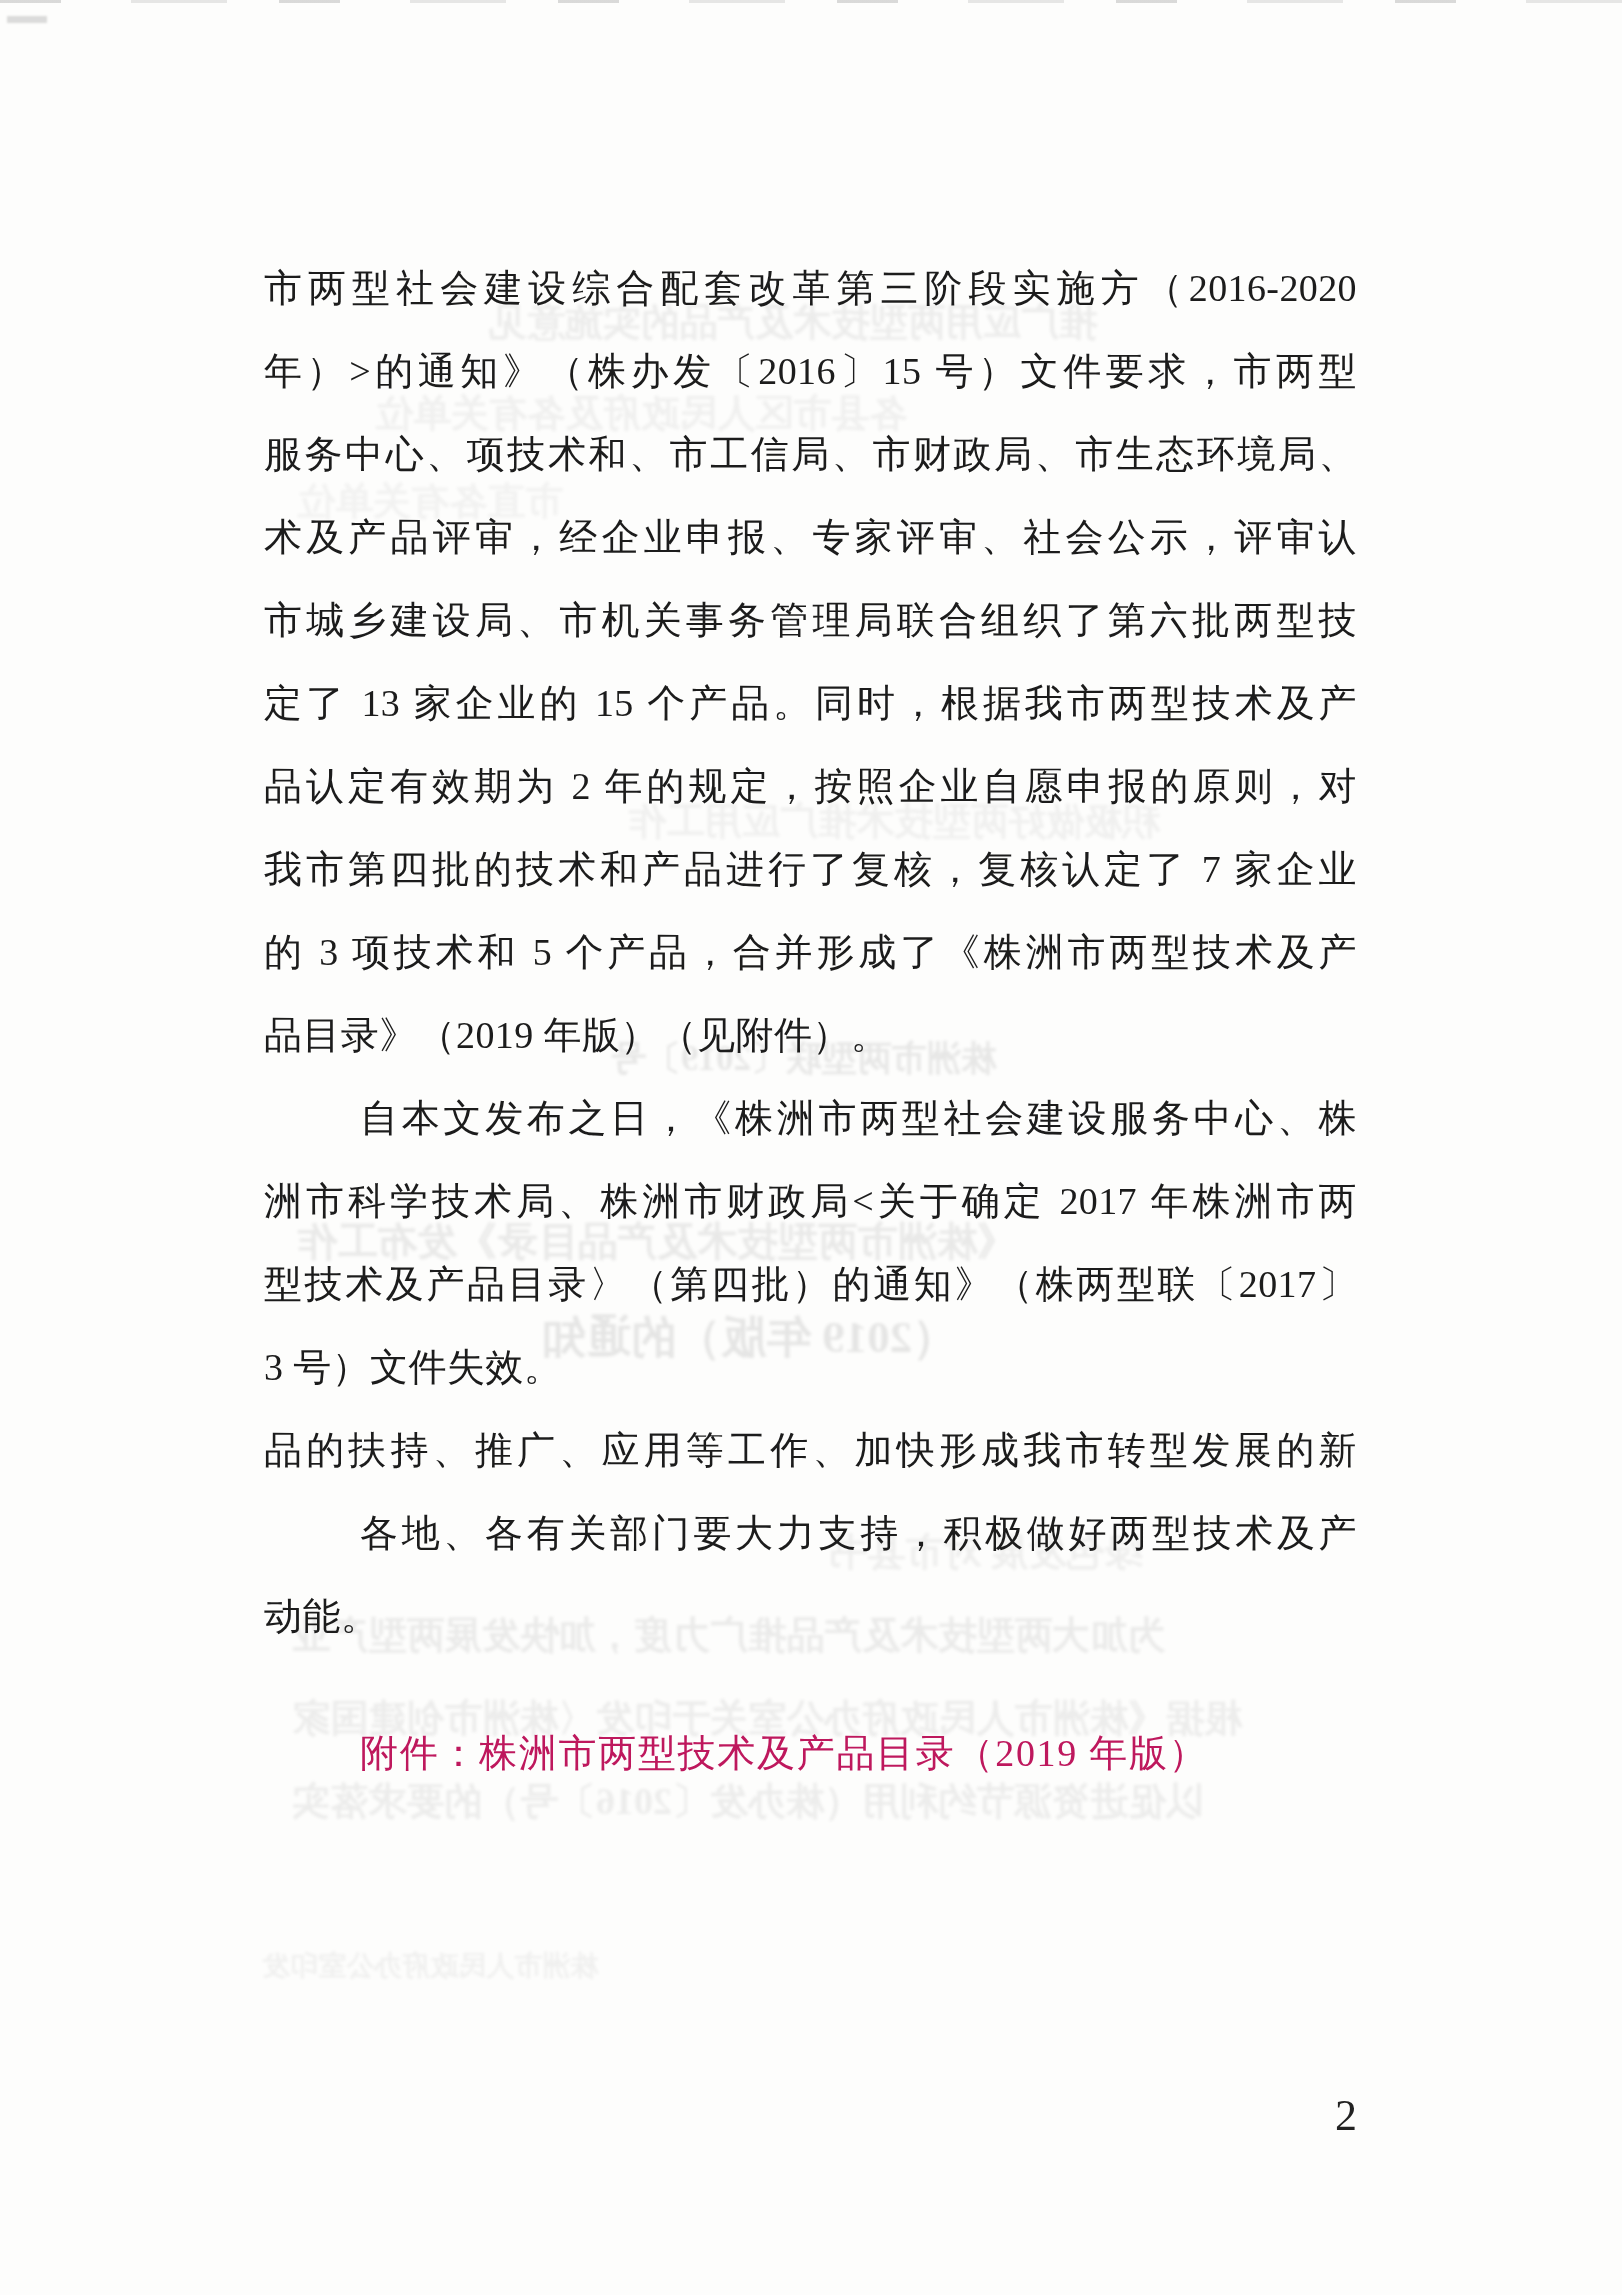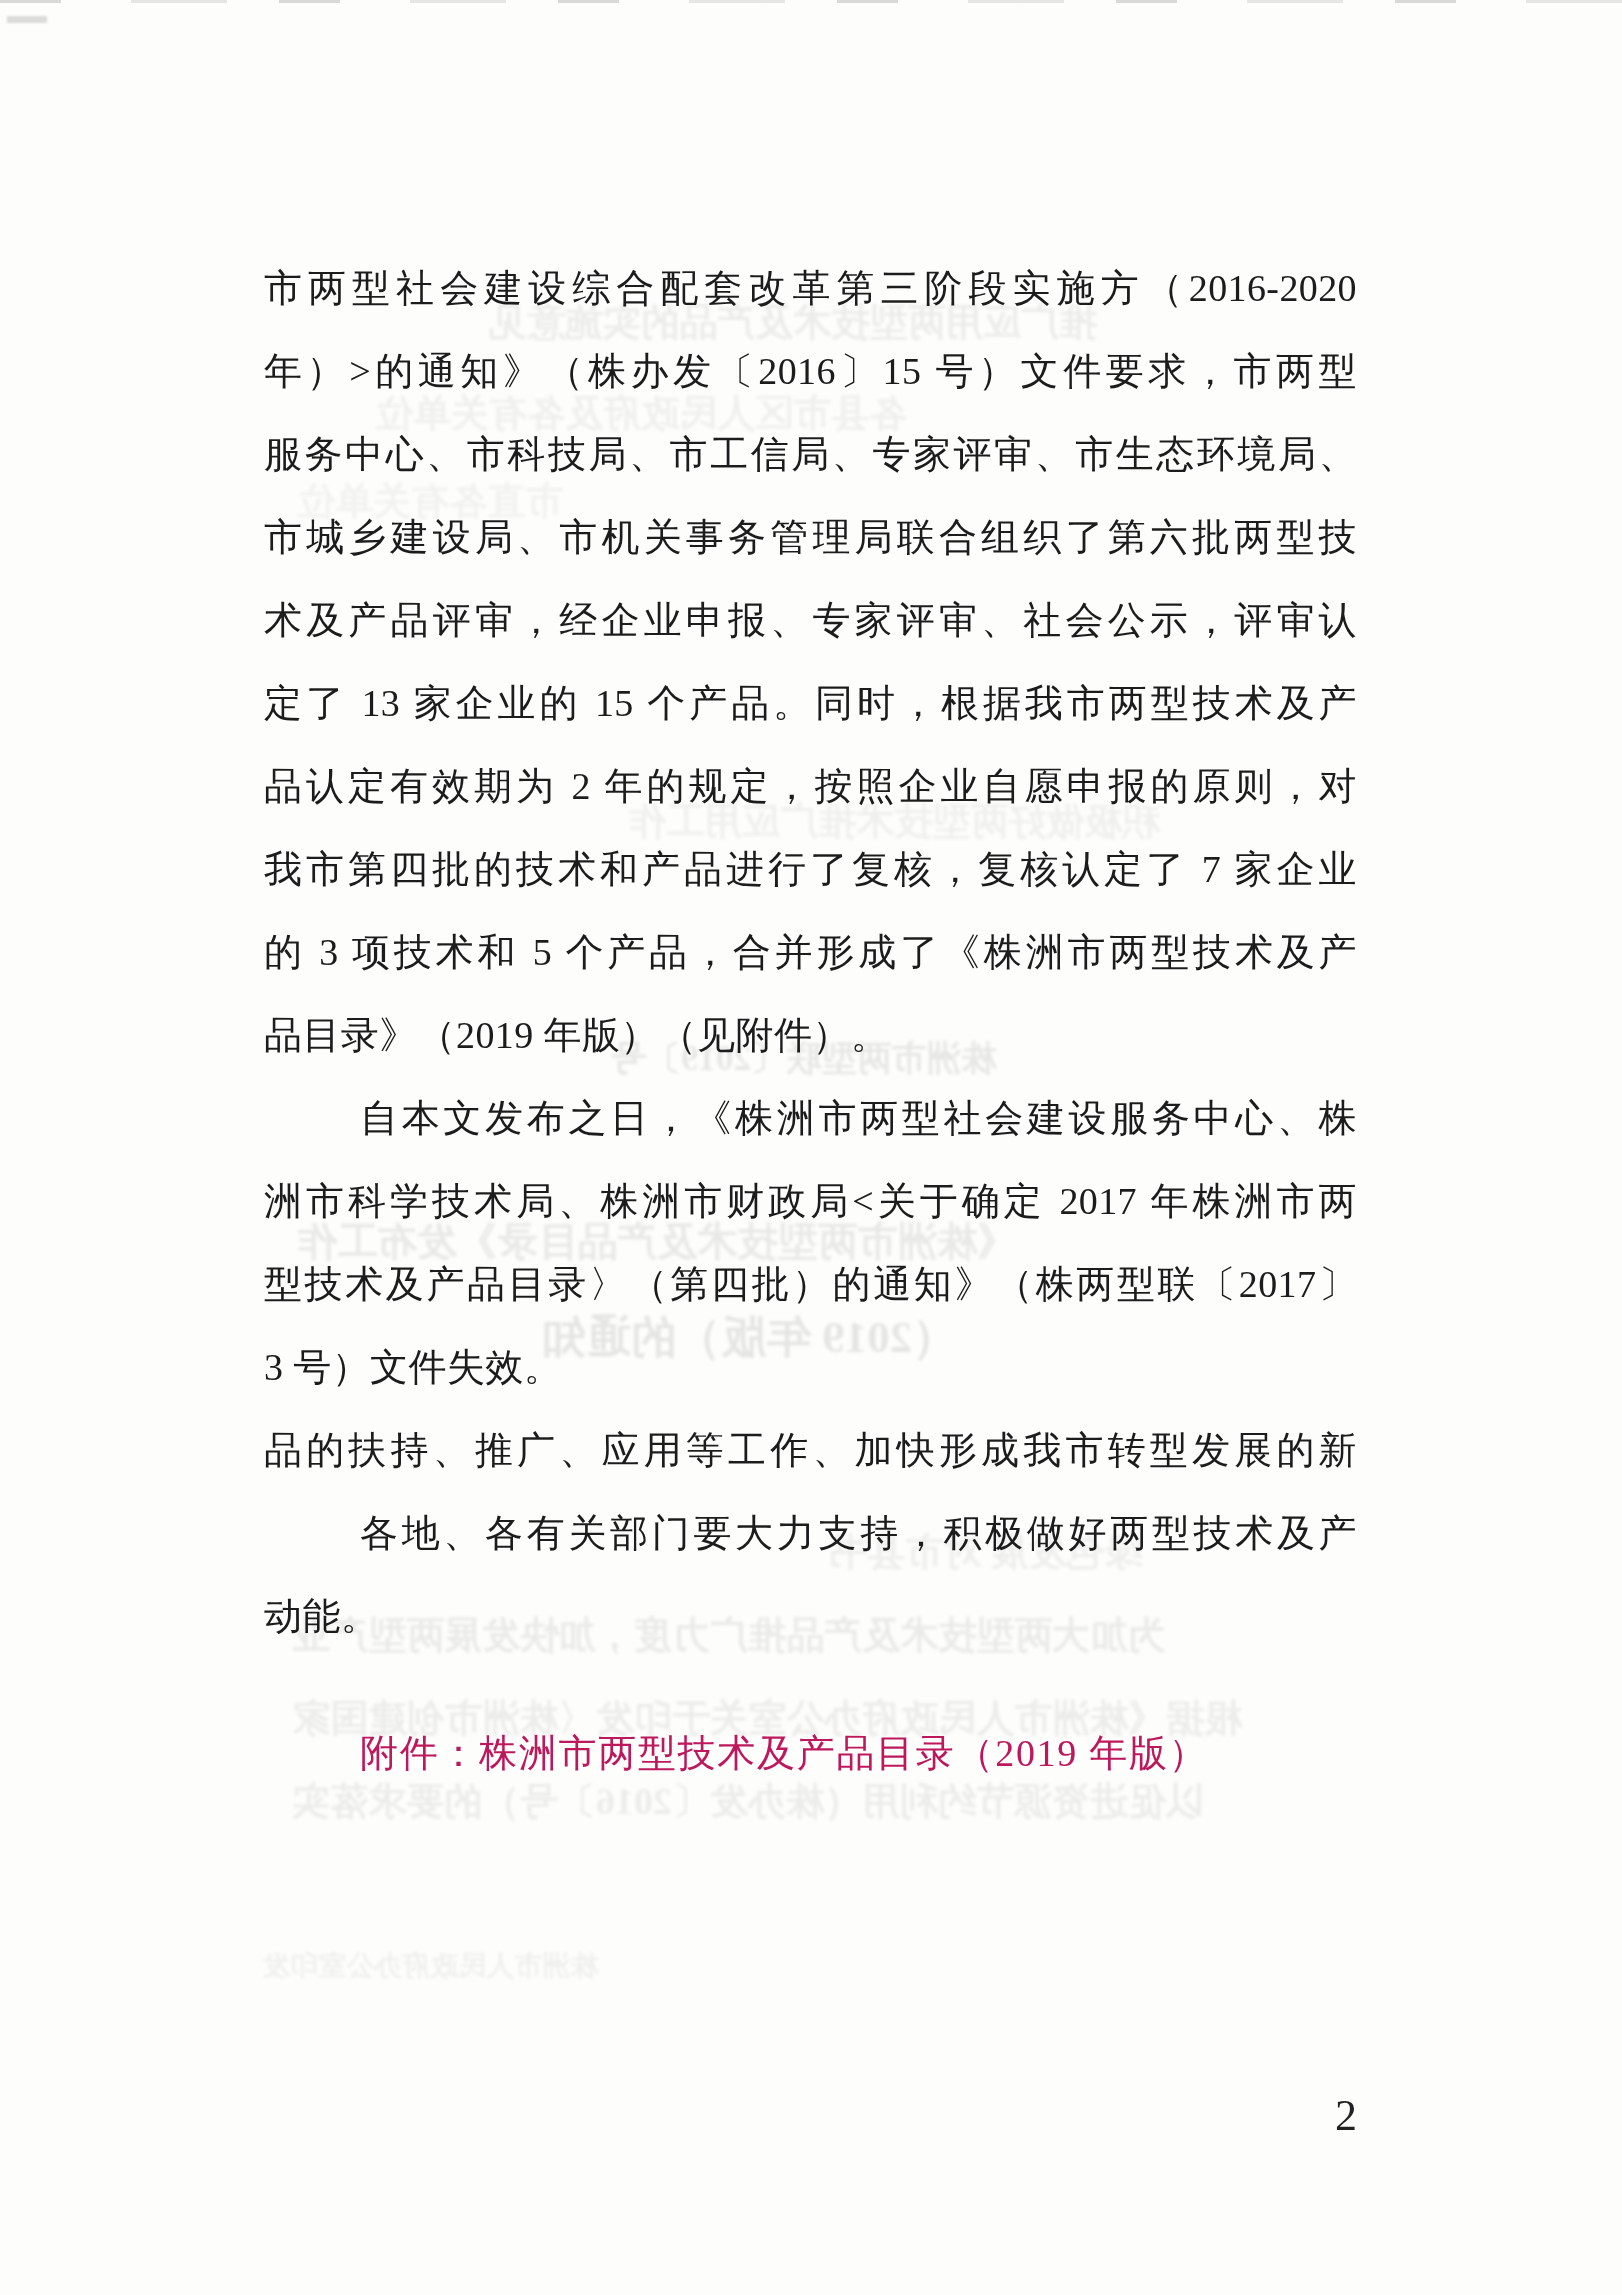--- a/index.html
+++ b/index.html
@@ -91,23 +91,23 @@
 <div class="ghost g6">（2019 年版）的通知</div>
 <div class="ghost g7">绿色发展 对市县书</div>
 <div class="ghost g8">为加大两型技术及产品推广力度，加快发展两型产业</div>
 <div class="ghost g9">根据《株洲市人民政府办公室关于印发〈株洲市创建国家</div>
 <div class="ghost g10">以促进资源节约利用（株办发〔2016〕号）的要求落实</div>
 <div class="ghost g11">株洲市人民政府办公室印发</div>
 
 <div class="doc">
   <div class="line">市两型社会建设综合配套改革第三阶段实施方（2016-2020</div>
   <div class="line">年）&gt;的通知》（株办发〔2016〕15 号）文件要求，市两型</div>
-  <div class="line">服务中心、市科技局、市工信局、专家评审、市生态环境局、</div>
+  <div class="line">服务中心、项技术和、市工信局、市财政局、市生态环境局、</div>
+  <div class="line">术及产品评审，经企业申报、专家评审、社会公示，评审认</div>
   <div class="line">市城乡建设局、市机关事务管理局联合组织了第六批两型技</div>
-  <div class="line">术及产品评审，经企业申报、专家评审、社会公示，评审认</div>
   <div class="line">定了 13 家企业的 15 个产品。同时，根据我市两型技术及产</div>
   <div class="line">品认定有效期为 2 年的规定，按照企业自愿申报的原则，对</div>
   <div class="line">我市第四批的技术和产品进行了复核，复核认定了 7 家企业</div>
   <div class="line">的 3 项技术和 5 个产品，合并形成了《株洲市两型技术及产</div>
   <div class="line end">品目录》（2019 年版）（见附件）。</div>
   <div class="line indent">自本文发布之日，《株洲市两型社会建设服务中心、株</div>
   <div class="line">洲市科学技术局、株洲市财政局&lt;关于确定 2017 年株洲市两</div>
   <div class="line">型技术及产品目录〉（第四批）的通知》（株两型联〔2017〕</div>
   <div class="line end">3 号）文件失效。</div>
   <div class="line">品的扶持、推广、应用等工作、加快形成我市转型发展的新</div>

